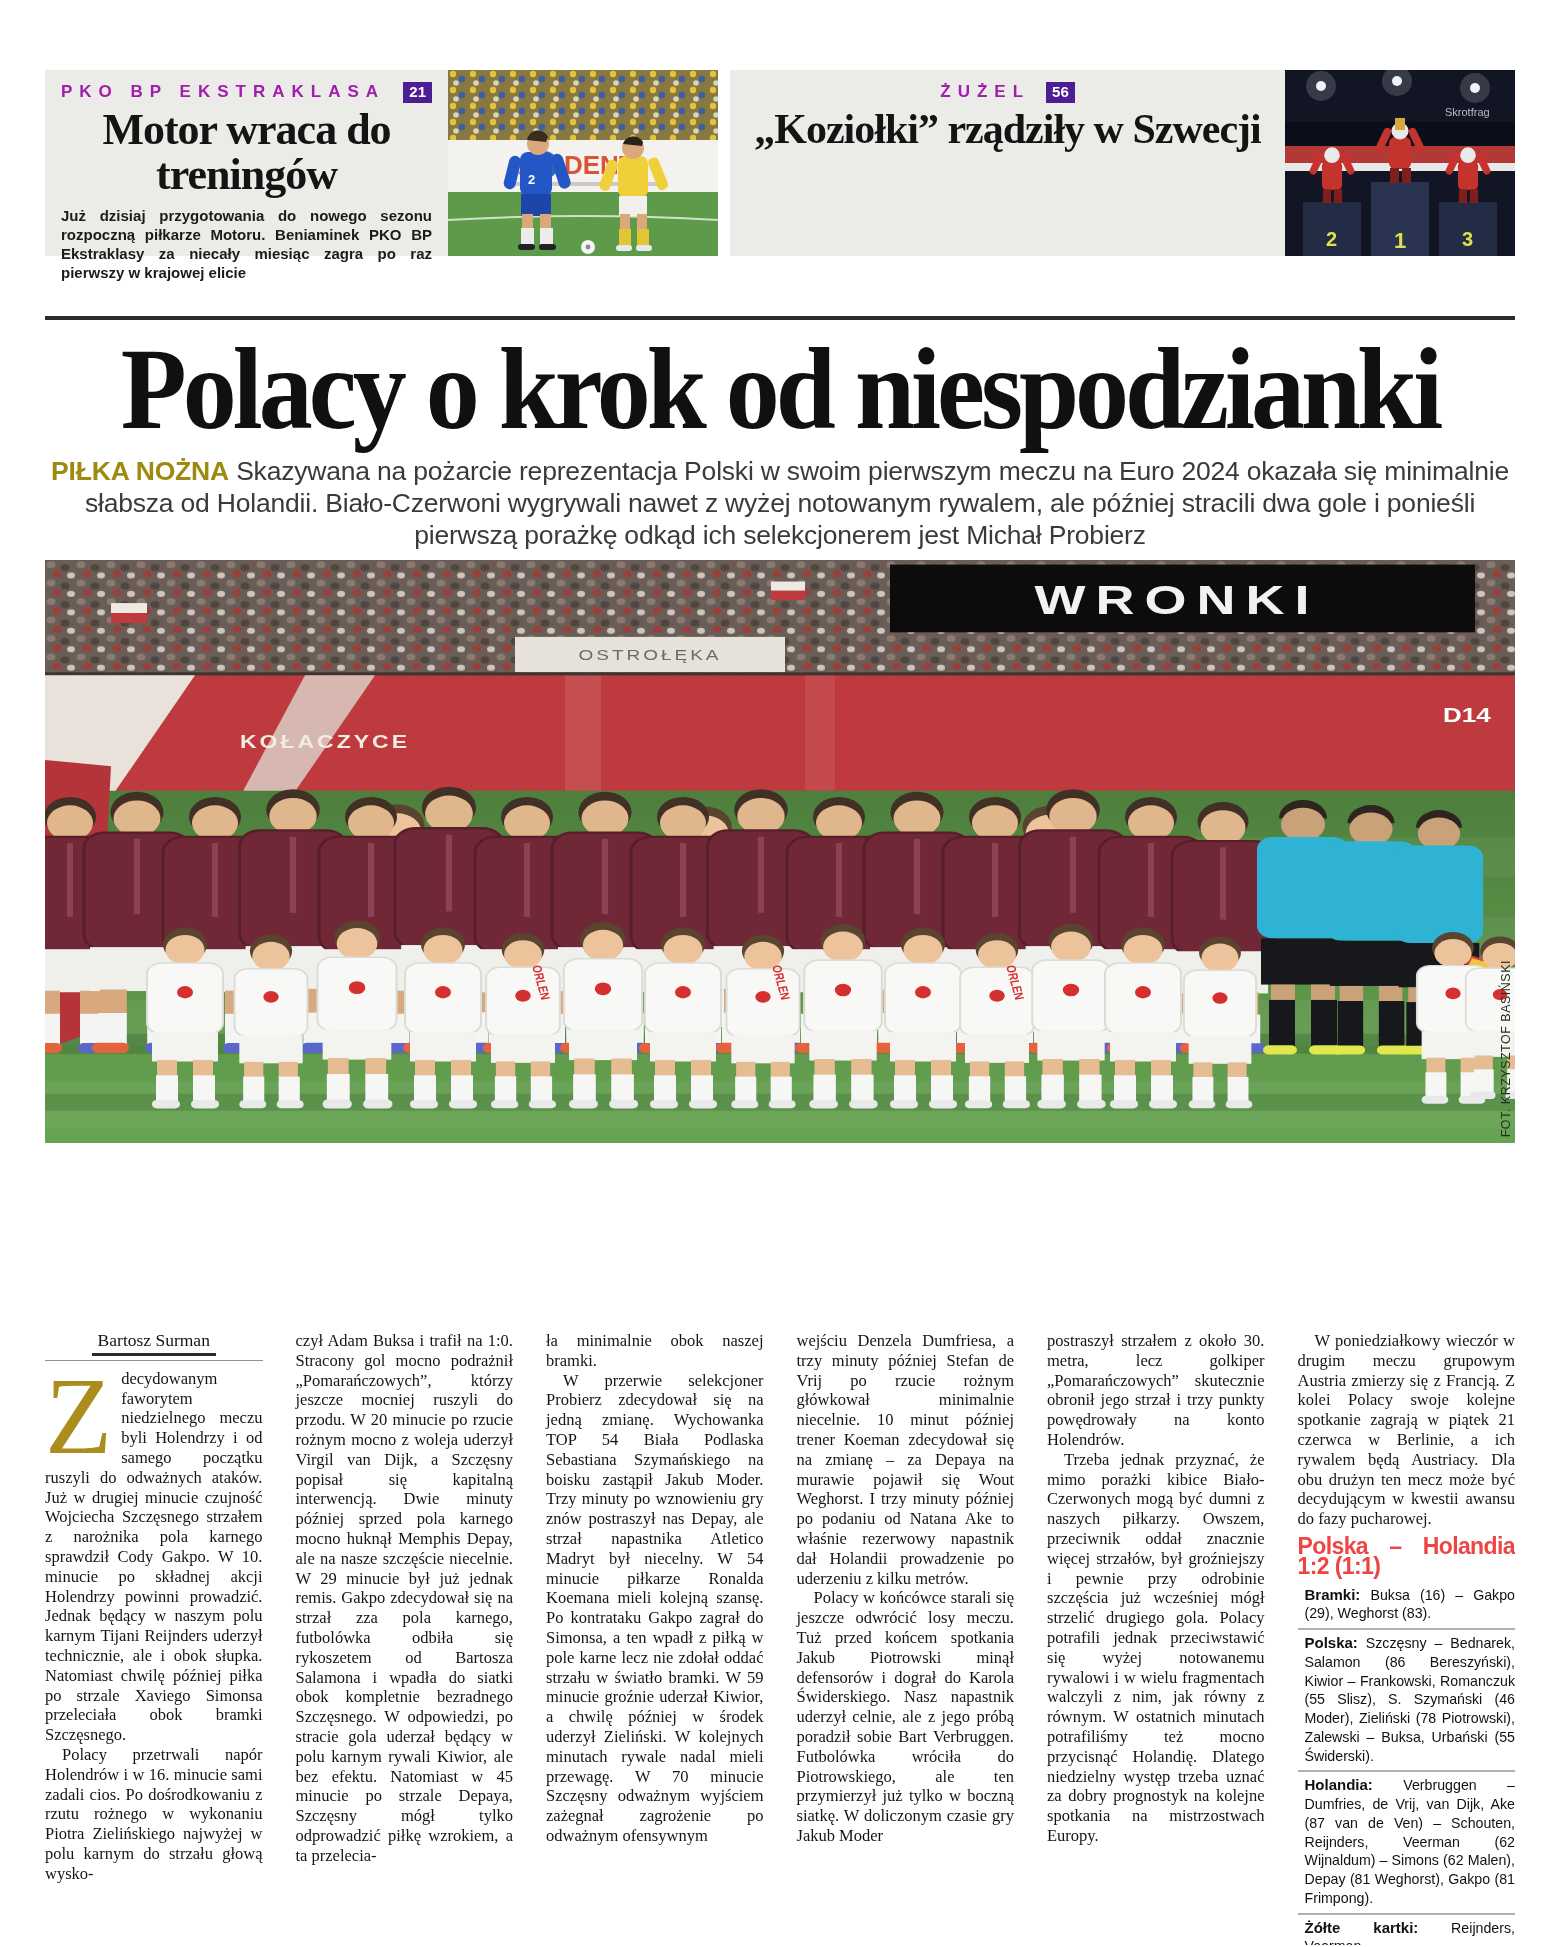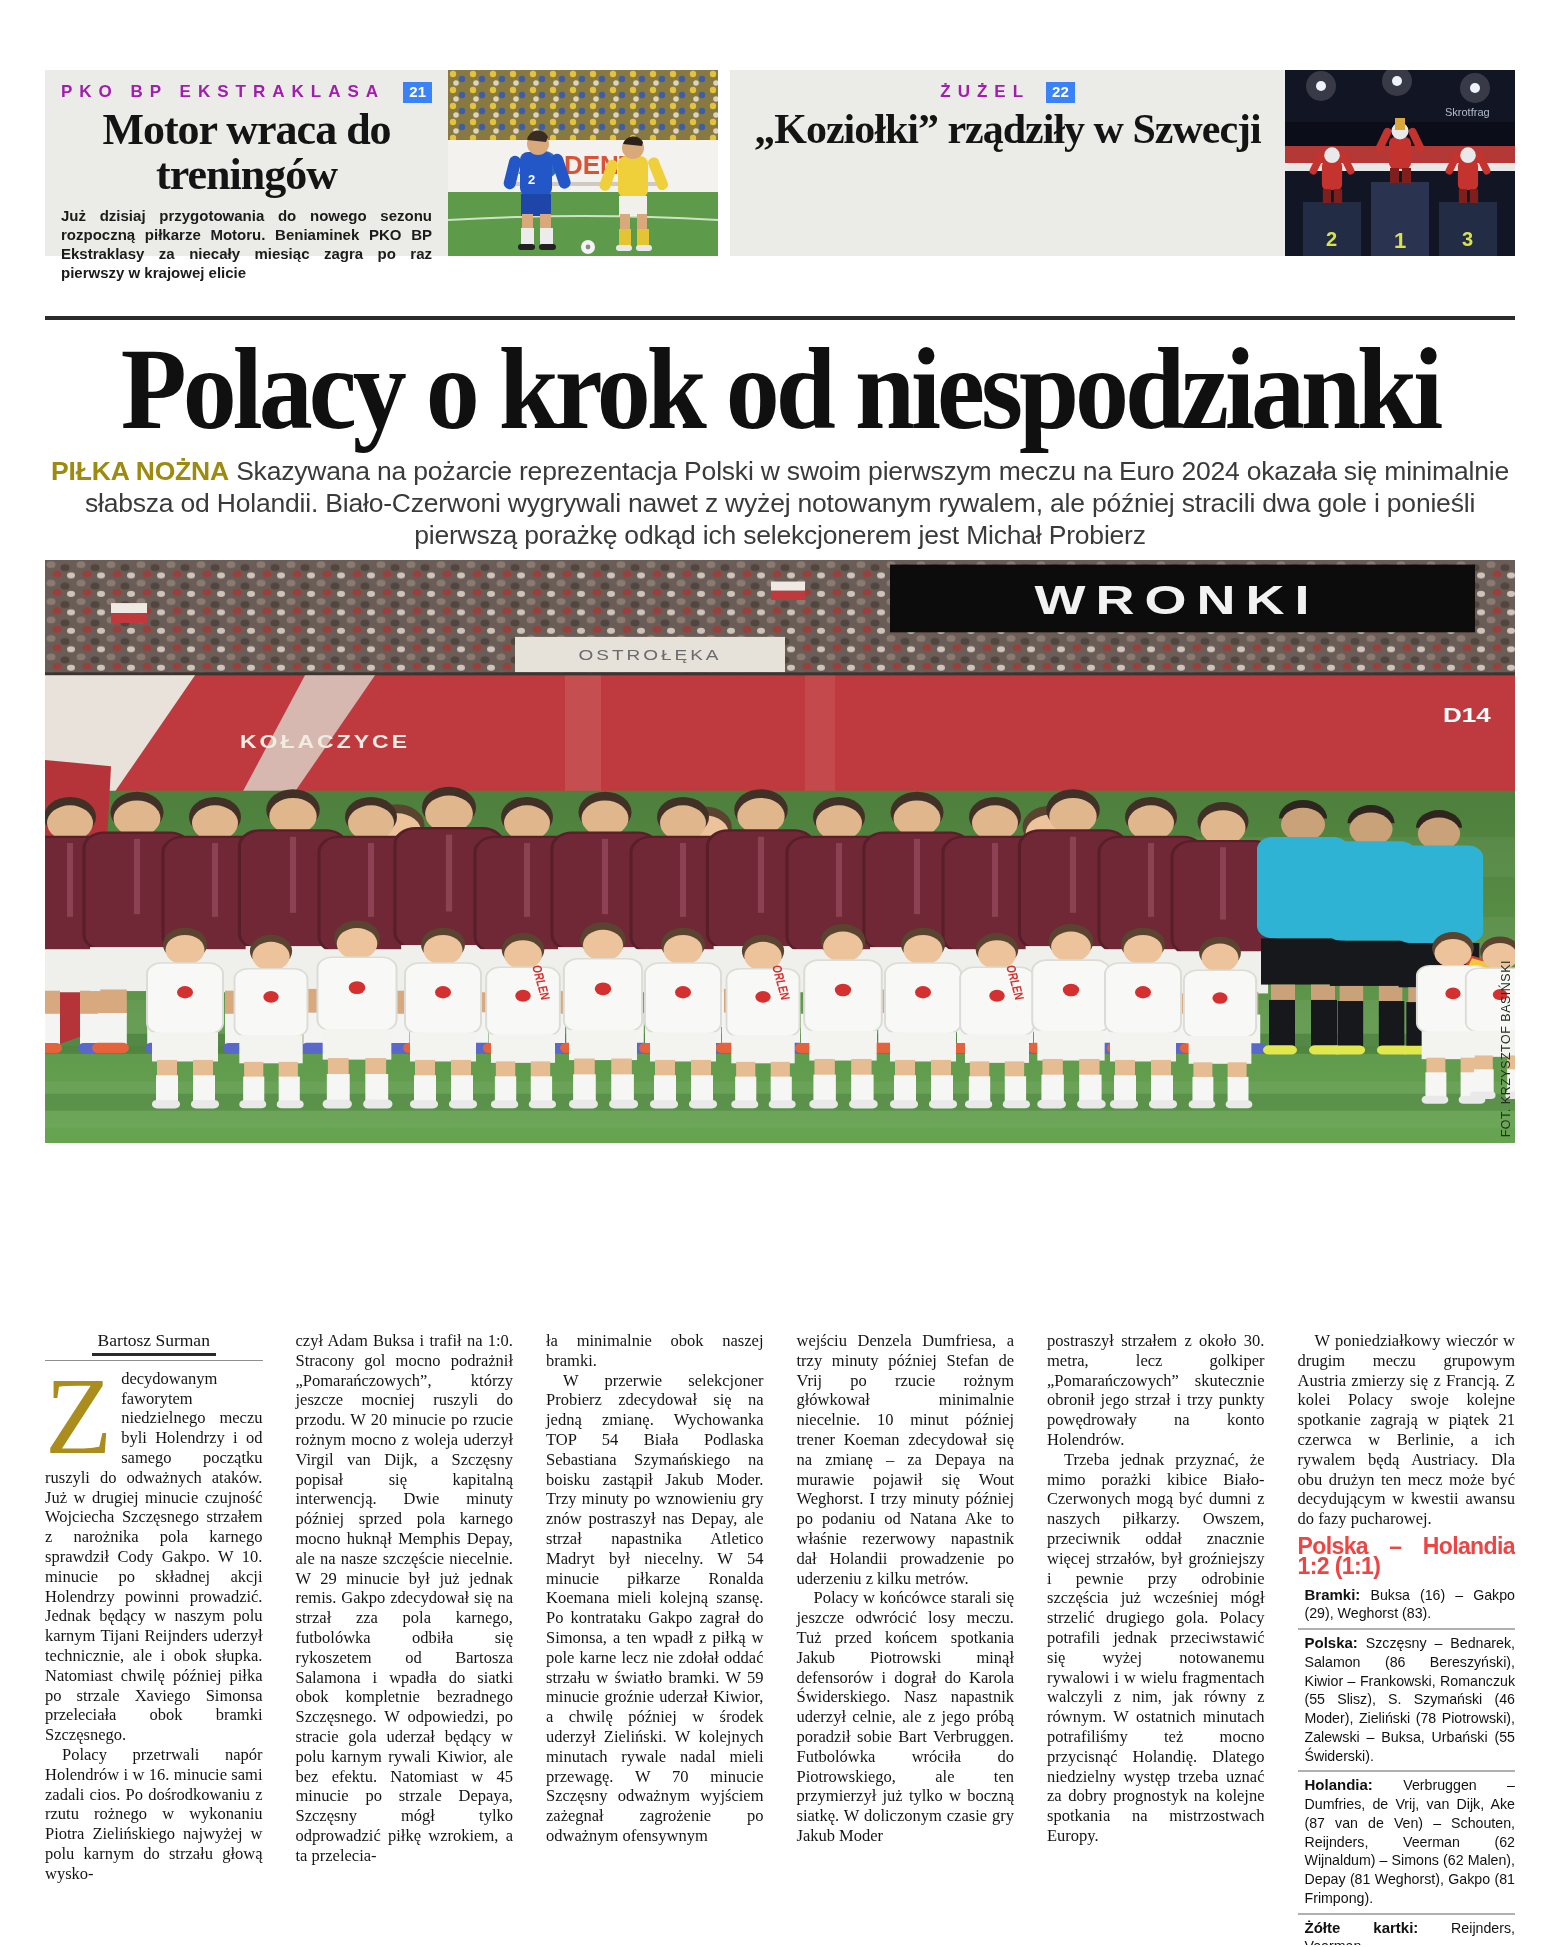--- a/index.html
+++ b/index.html
@@ -16,21 +16,21 @@
   .tz { background:#ebebe7; padding:12px 16px 8px; display:flex; flex-direction:column; }
   .teaser-left  .tz { width:403px; }
   .teaser-right .tz { width:555px; }
   .tphoto { flex:1; overflow:hidden; }
   .tphoto svg { display:block; width:100%; height:100%; }
   .kicker-row { display:flex; align-items:center; justify-content:space-between; }
   .teaser-right .kicker-row { justify-content:center; gap:16px; }
   .kicker { font-family:"Liberation Sans",sans-serif; font-weight:700; font-size:17px;
             letter-spacing:7px; color:#a21caf; }
   .badge  { font-family:"Liberation Sans",sans-serif; font-weight:700; font-size:15px;
-            background:#3b82f6; color:#fff; padding:1px 6px; line-height:1.25; }
+            background:#4c1d95; color:#fff; padding:1px 6px; line-height:1.25; }
   .tz h2 { font-size:44px; line-height:1.02; text-align:center; font-weight:700;
            letter-spacing:-1px; color:#141414; margin:5px 0 8px; }
   .teaser-right h2 { font-size:42px; }
   .tsum { font-family:"Liberation Sans",sans-serif; font-weight:700; font-size:15px;
           line-height:1.27; text-align:justify; color:#1b1b1b; }
   
   .top-rule { position:absolute; left:45px; top:316px; width:1470px; height:4px; background:#2b2b2b; }
   h1.main {
     position:absolute; left:45px; top:331px; width:1470px; text-align:center;
     font-size:108px; font-weight:700; letter-spacing:-4px; line-height:1.0;
@@ -130,21 +130,21 @@
         <circle cx="140" cy="177" r="7" fill="#f5f5f5"></circle>
         <circle cx="140" cy="177" r="2.4" fill="#8a8a8a"></circle>
       </svg>
     </div>
   </section>
 
   <section class="teaser teaser-right">
     <div class="tz">
       <div class="kicker-row">
         <span class="kicker">ŻUŻEL</span>
-        <span class="badge">22</span>
+        <span class="badge">56</span>
       </div>
       <h2>„Koziołki” rządziły w Szwecji</h2>
     </div>
     <div class="tphoto">
       <svg viewBox="0 0 230 186" preserveAspectRatio="none">
         <defs>
           <g id="rider">
             <rect x="-20" y="-56" width="8" height="26" rx="4" fill="#c4332d" transform="rotate(26 -16 -44)"></rect>
             <rect x="12" y="-56" width="8" height="26" rx="4" fill="#c4332d" transform="rotate(-26 16 -44)"></rect>
             <rect x="-11" y="-46" width="22" height="32" rx="6" fill="#c4332d"></rect>

